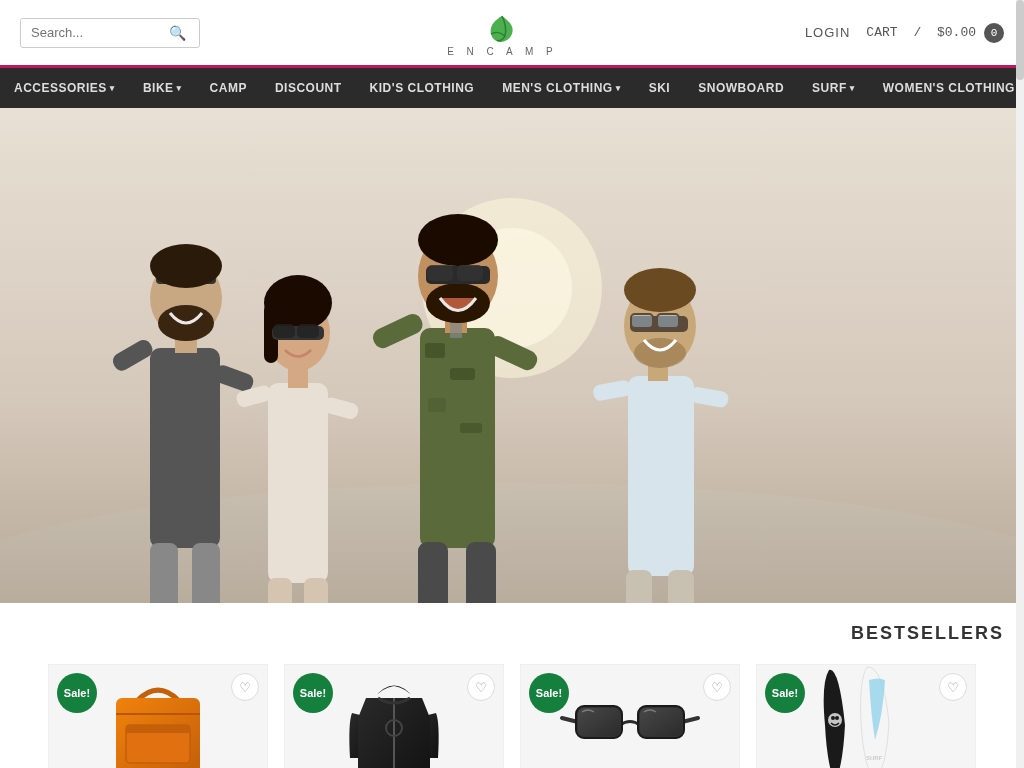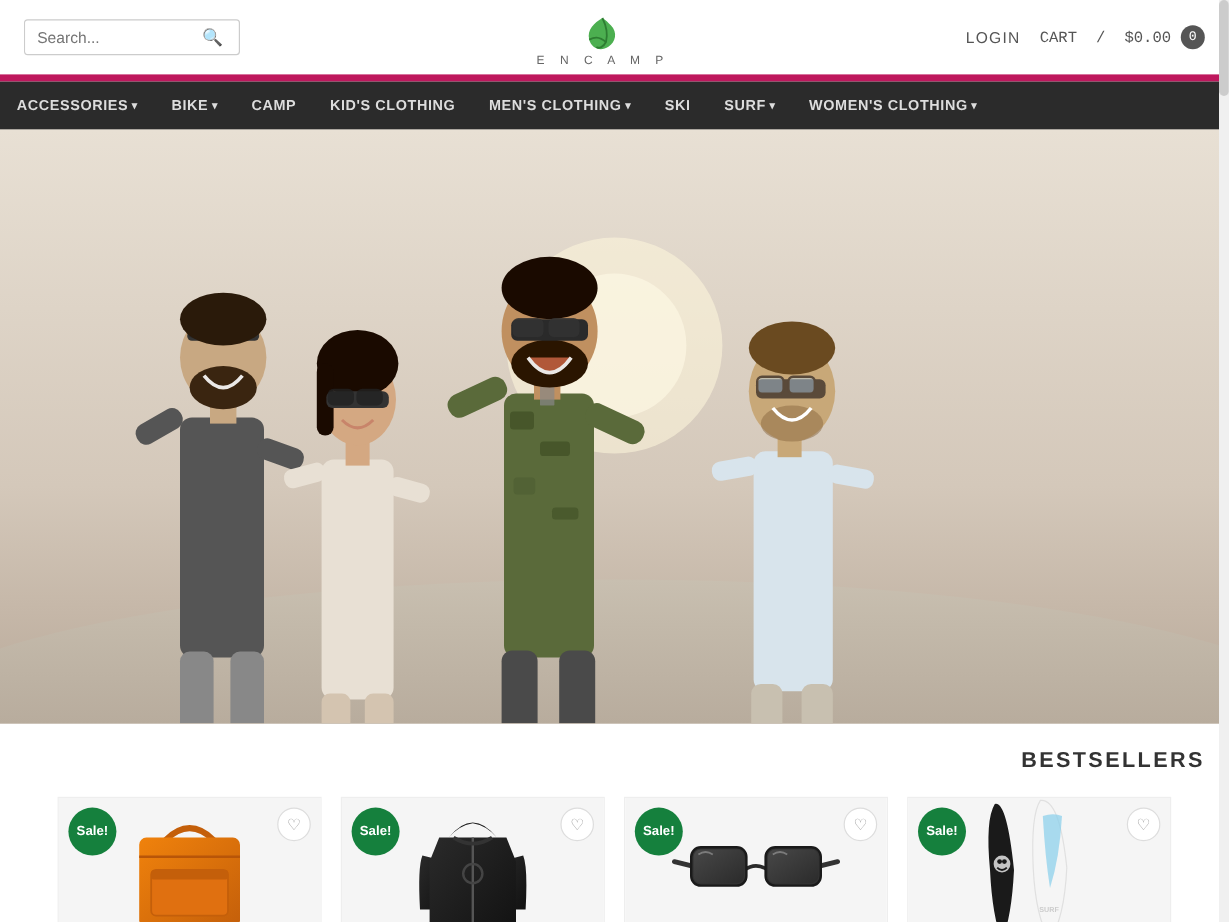--- a/index.html
+++ b/index.html
@@ -5,21 +5,21 @@
     * { margin: 0; padding: 0; box-sizing: border-box; }
     body { font-family: Arial, sans-serif; width: 1024px; overflow-x: hidden; background: #fff; }
 
     
     .header {
       display: flex;
       align-items: center;
       justify-content: space-between;
       padding: 10px 20px;
       background: #fff;
-      border-bottom: 6px solid #be185d;
+      border-bottom: 3px solid #be185d;
       height: 68px;
     }
     .search-form {
       display: flex;
       align-items: center;
       border: 1px solid #ccc;
       border-radius: 3px;
       overflow: hidden;
       width: 180px;
     }
@@ -257,28 +257,34 @@
     <span class="chevron">▾</span>
   </a>
   <a class="nav-item" href="#">
     <span>BIKE</span>
     <span class="chevron">▾</span>
   </a>
   <a class="nav-item" href="#">
     <span>CAMP</span>
   </a>
   <a class="nav-item" href="#">
+    <span>DISCOUNT</span>
+  </a>
+  <a class="nav-item" href="#">
     <span>KID'S CLOTHING</span>
   </a>
   <a class="nav-item" href="#">
     <span>MEN'S CLOTHING</span>
     <span class="chevron">▾</span>
   </a>
   <a class="nav-item" href="#">
     <span>SKI</span>
+  </a>
+  <a class="nav-item" href="#">
+    <span>SNOWBOARD</span>
   </a>
   <a class="nav-item" href="#">
     <span>SURF</span>
     <span class="chevron">▾</span>
   </a>
   <a class="nav-item" href="#">
     <span>WOMEN'S CLOTHING</span>
     <span class="chevron">▾</span>
   </a>
 </nav>

